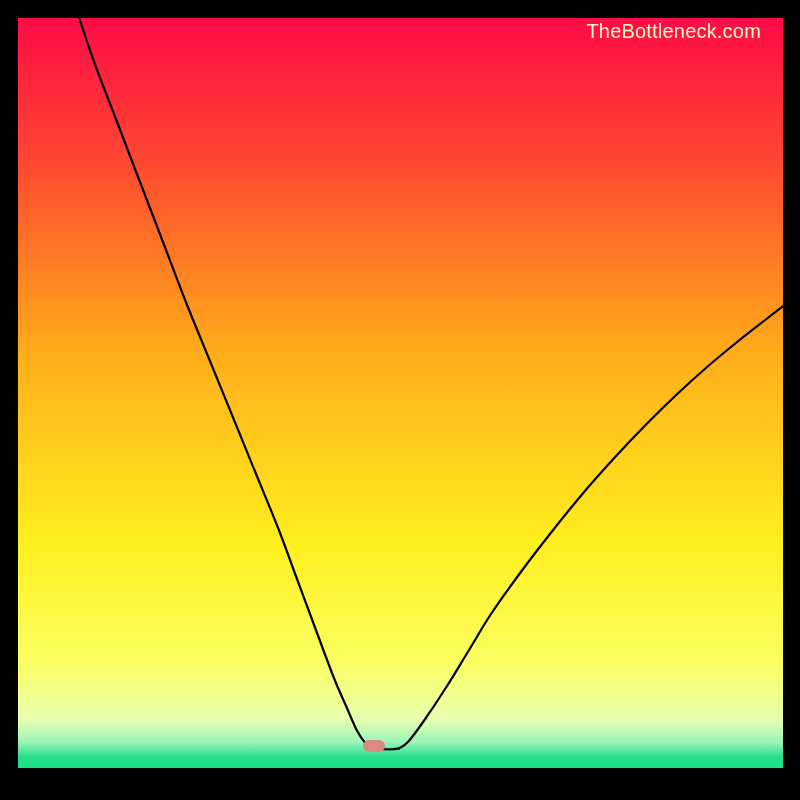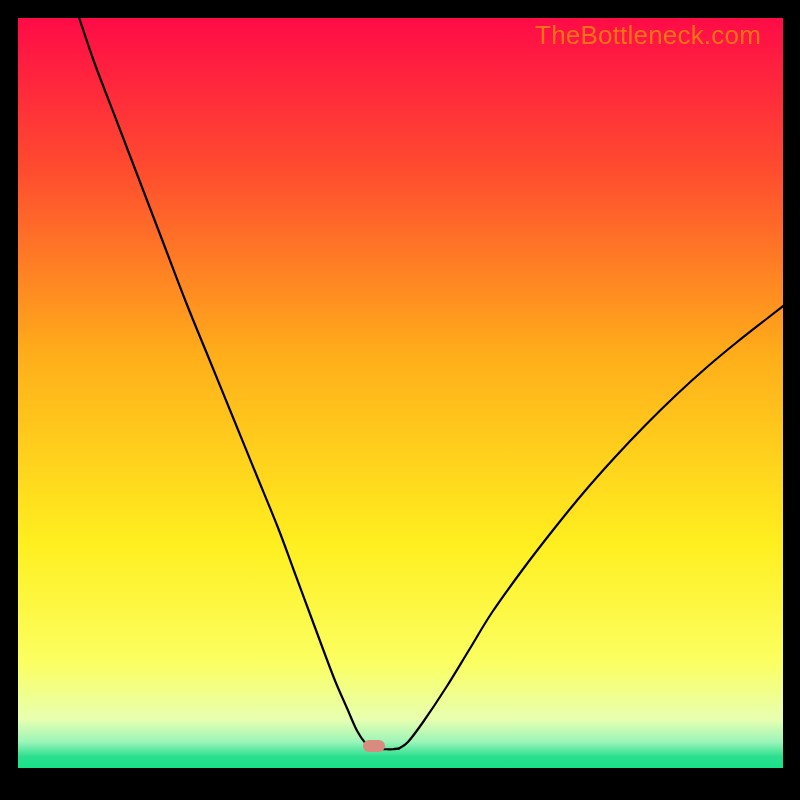--- a/index.html
+++ b/index.html
@@ -23,22 +23,22 @@
     position: absolute;
     left: 0;
     top: 0;
     width: 765px;
     height: 750px;
   }
   .watermark {
     position: absolute;
     top: 2px;
     right: 22px;
-    color: #f97316;
-    font-size: 26px;
+    color: #fef9c3;
+    font-size: 20px;
     font-weight: 500;
     letter-spacing: 0.2px;
     z-index: 10;
   }
   .marker {
     position: absolute;
     width: 22px;
     height: 12px;
     border-radius: 6px;
     background: #d98b80;

